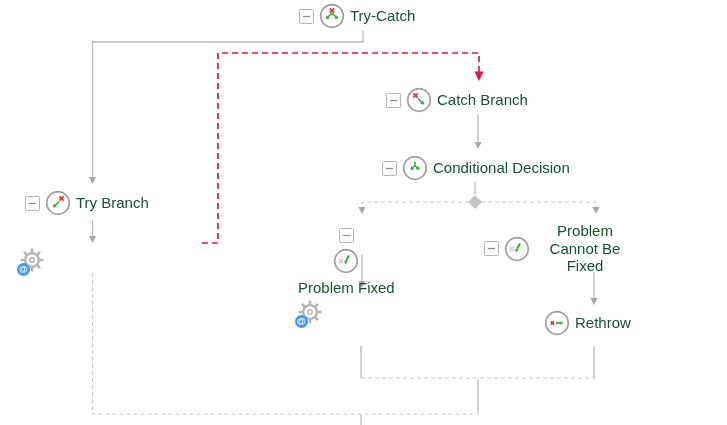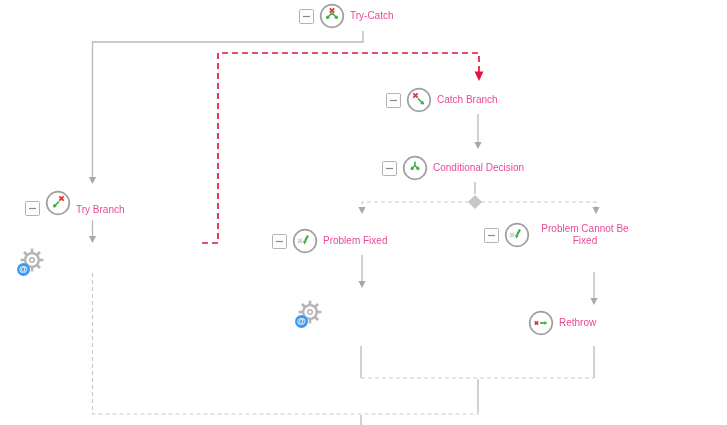--- a/index.html
+++ b/index.html
@@ -9,21 +9,21 @@
     background:#ffffff;
     overflow:hidden;
     font-family:"Liberation Sans","DejaVu Sans",sans-serif;
   }
   #wires{position:absolute;left:0;top:0;width:727px;height:425px;}
   .node{
     position:absolute;
     display:flex;align-items:center;gap:5px;
   }
   .label{
-    font-size:10px;color:#ec4899;white-space:nowrap;line-height:1.18;
+    font-size:15px;color:#14532d;white-space:nowrap;line-height:1.18;
   }
   .label.wrap{white-space:normal;}
   .collapse{display:inline-flex;flex:0 0 auto;}
   .opicon{display:inline-flex;flex:0 0 auto;position:relative;}
   .badge{
     position:absolute;left:-2px;bottom:-3px;
     width:13px;height:13px;border-radius:50%;
     background:#3d9af2;color:#ffffff;
     font-size:9px;font-weight:bold;line-height:13px;text-align:center;
   }
@@ -122,41 +122,41 @@
         <g stroke="#e03a3a" stroke-width="1.9">
             <line x1="7.3" y1="6.3" x2="11.7" y2="10.7"></line>
             <line x1="11.7" y1="6.3" x2="7.3" y2="10.7"></line>
           </g>
         <path d="M12,11.5 L17.5,17 M17.5,17 L16.4,14.2 M17.5,17 L14.7,15.9" stroke="#3fae49" stroke-width="1.7" fill="none"></path>
       </svg>
     </span>
     <span class="label">Catch Branch</span>
   </div>
 
-  <div class="node" style="left:25px;top:190px;align-items:flex-end;">
+  <div class="node" style="left:25px;top:190px;">
     <span class="collapse">
       <svg width="15" height="15">
           <rect x="0.5" y="0.5" width="14" height="14" rx="1" fill="#fdfdfd" stroke="#b3b3b3"></rect>
           <line x1="4" y1="7.5" x2="11" y2="7.5" stroke="#8a8a8a" stroke-width="1.2"></line>
         </svg>
     </span>
     <span class="opicon">
       <svg width="26" height="26">
         <circle cx="13" cy="13" r="11.3" fill="#ffffff" stroke="#a0a0a0" stroke-width="1.7"></circle>
         <g stroke="#e03a3a" stroke-width="1.9">
             <line x1="14.3" y1="6.3" x2="18.7" y2="10.7"></line>
             <line x1="18.7" y1="6.3" x2="14.3" y2="10.7"></line>
           </g>
         <path d="M14,11.5 L8.5,17 M8.5,17 L9.6,14.2 M8.5,17 L11.3,15.9" stroke="#3fae49" stroke-width="1.7" fill="none"></path>
       </svg>
     </span>
     <span class="label">Try Branch</span>
   </div>
 
-  <div class="node" style="left:272px;top:228px;">
+  <div class="node" style="left:298px;top:228px;flex-direction:column;">
     <span class="collapse">
       <svg width="15" height="15">
           <rect x="0.5" y="0.5" width="14" height="14" rx="1" fill="#fdfdfd" stroke="#b3b3b3"></rect>
           <line x1="4" y1="7.5" x2="11" y2="7.5" stroke="#8a8a8a" stroke-width="1.2"></line>
         </svg>
     </span>
     <span class="opicon">
       <svg width="26" height="26">
         <circle cx="13" cy="13" r="11.3" fill="#ffffff" stroke="#a0a0a0" stroke-width="1.7"></circle>
         <g stroke="#d4d4d4" stroke-width="1.9">
@@ -224,21 +224,21 @@
           <rect x="10.8" y="1.5" width="2.4" height="4" transform="rotate(270 12 12)"></rect>
           <rect x="10.8" y="1.5" width="2.4" height="4" transform="rotate(315 12 12)"></rect>
         </g>
         <circle cx="12" cy="12" r="6.3" fill="#ffffff" stroke="#b5b5b5" stroke-width="2.2"></circle>
         <circle cx="12" cy="12" r="2.1" fill="#ffffff" stroke="#b5b5b5" stroke-width="1.4"></circle>
       </svg>
       <span class="badge">@</span>
     </span>
   </div>
 
-  <div class="node" style="left:528px;top:310px;">
+  <div class="node" style="left:544px;top:310px;">
     <span class="opicon">
       <svg width="26" height="26">
         <circle cx="13" cy="13" r="11.3" fill="#ffffff" stroke="#a0a0a0" stroke-width="1.7"></circle>
         <g stroke="#e03a3a" stroke-width="1.9">
             <line x1="6.9" y1="11.4" x2="10.1" y2="14.6"></line>
             <line x1="10.1" y1="11.4" x2="6.9" y2="14.6"></line>
           </g>
         <line x1="12" y1="13" x2="16.8" y2="13" stroke="#3fae49" stroke-width="1.8"></line>
         <polygon points="19.6,13 16.2,11.2 16.2,14.8" fill="#3fae49"></polygon>
       </svg>

